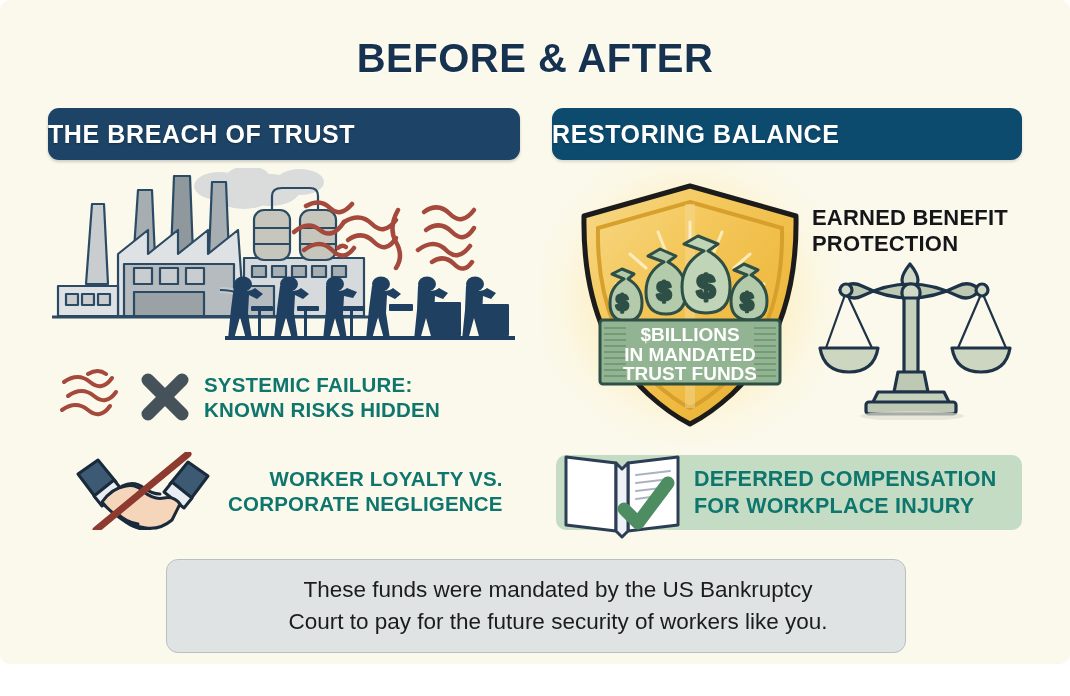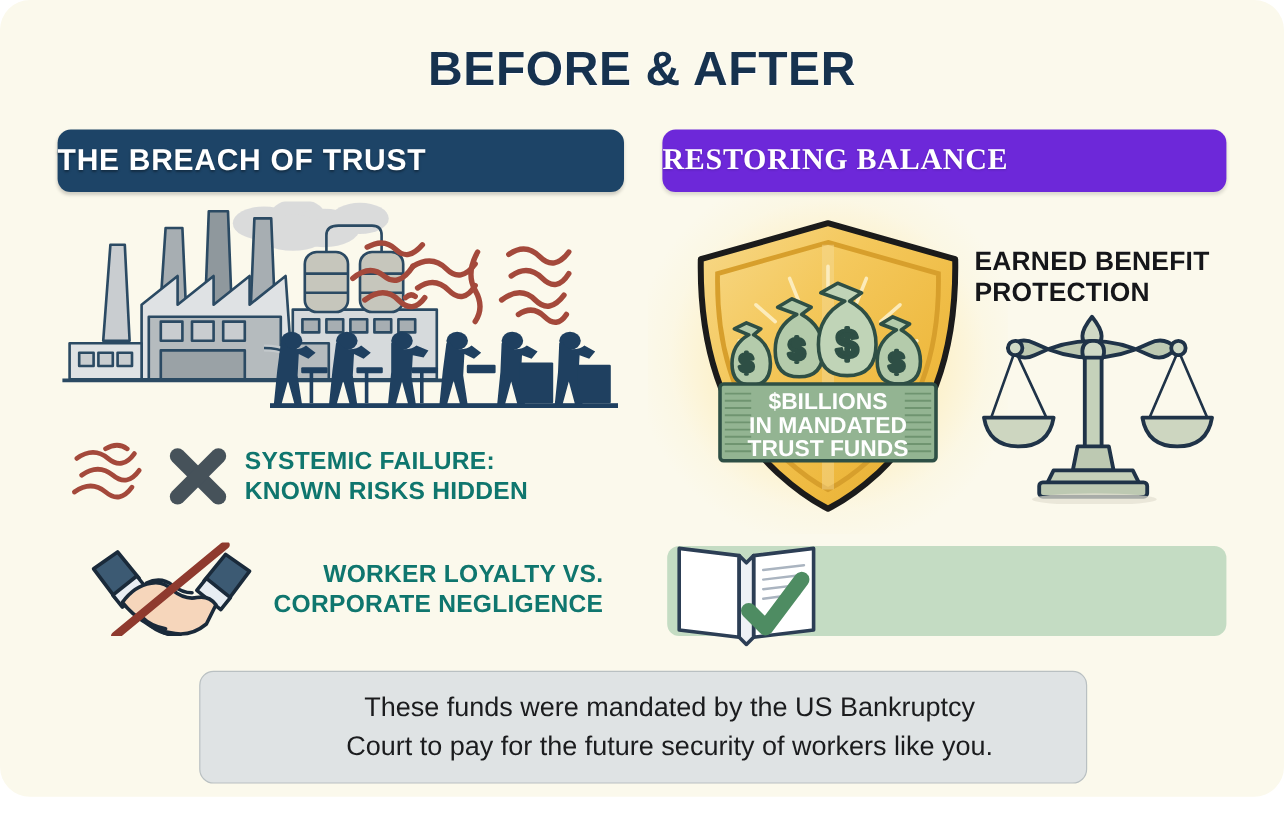--- a/index.html
+++ b/index.html
@@ -11,21 +11,21 @@
     width: 1070px;
     height: 696px;
     font-family: "Liberation Sans", sans-serif;
     overflow: hidden;
   }
   .card {
     position: relative;
     width: 1070px;
     height: 664px;
     background: #fbf9ec;
-    border-radius: 25px;
+    border-radius: 10px;
     box-sizing: border-box;
     overflow: hidden;
   }
 
   
   .title {
     position: absolute;
     top: 36px;
     left: 0;
     width: 1070px;
@@ -55,24 +55,23 @@
     top: 108px;
     width: 472px;
     background: #1d4467;
     box-shadow: 0 2px 3px rgba(0,0,0,0.18);
     text-shadow: 0 1px 2px rgba(0,0,0,0.35);
   }
   .banner-right {
     left: 552px;
     top: 108px;
     width: 470px;
-    background: #6d28d9;
+    background: #0c4a6e;
     box-shadow: 0 2px 3px rgba(0,0,0,0.13);
     text-shadow: 0 1px 2px rgba(0,0,0,0.18);
-    font-family: Liberation Serif, serif;
   }
 
   
   .abs { position: absolute; }
 
   
   .row {
     position: absolute;
     display: flex;
     align-items: center;
@@ -438,20 +437,24 @@
         <path d="M58,16 L64,22 L70,16 L70,84 L64,90 L58,84 Z" fill="#eef1f5"></path>
       </g>
       <g stroke="#aab4c0" stroke-width="2" stroke-linecap="round">
         <line x1="78" y1="28" x2="112" y2="24"></line>
         <line x1="78" y1="36" x2="112" y2="32"></line>
         <line x1="78" y1="44" x2="112" y2="40"></line>
         <line x1="78" y1="52" x2="108" y2="48"></line>
       </g>
       <path d="M66,62 L80,76 L110,36" fill="none" stroke="#4e8c62" stroke-width="13" stroke-linecap="round" stroke-linejoin="round"></path>
     </svg>
+    <div class="row-text">
+      <span class="ln">DEFERRED COMPENSATION</span>
+      <span class="ln">FOR WORKPLACE INJURY</span>
+    </div>
   </div>
 
   <div class="footnote">
     <div class="footnote-text">
       <span class="ln">These funds were mandated by the US Bankruptcy</span>
       <span class="ln">Court to pay for the future security of workers like you.</span>
     </div>
   </div>
 
 </div>

